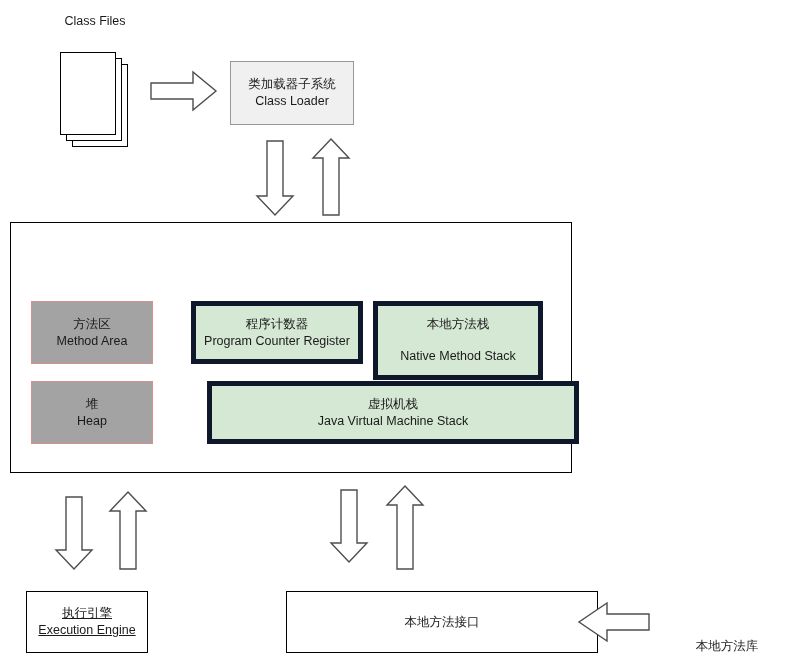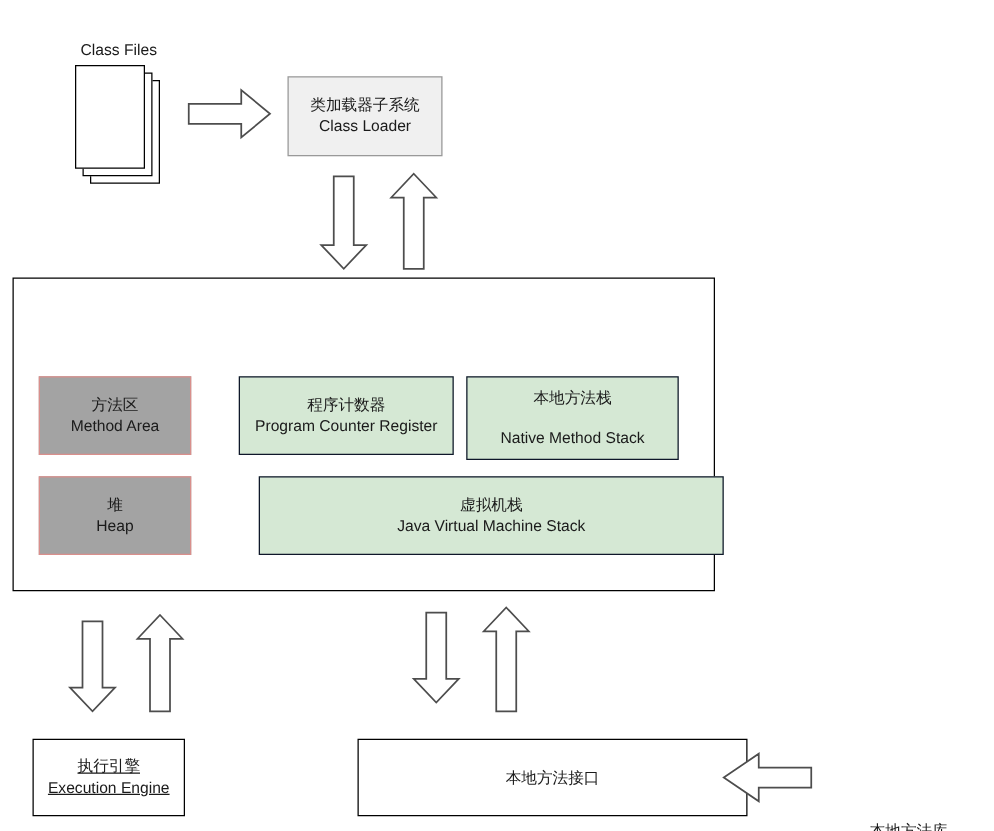--- a/index.html
+++ b/index.html
@@ -21,21 +21,20 @@
   }
   .abs { position: absolute; }
 
   
   .label {
     font-size: 12.5px;
     line-height: 17px;
     color: #1a1a1a;
     text-align: center;
     white-space: pre;
-    margin-top: 19px;
   }
 
   
   .box {
     box-sizing: border-box;
     display: flex;
     flex-direction: column;
     align-items: center;
     justify-content: center;
     text-align: center;
@@ -54,21 +53,21 @@
     background: #f0f0f0;
     border: 1px solid #999999;
     align-items: center;
   }
   .box-pink {
     background: #a3a3a3;
     border: 1px solid #d98f8c;
   }
   .box-green {
     background: #d5e8d4;
-    border: 1px solid #0f172a;
+    border: 5px solid #0f172a;
   }
 
   
   .container-box {
     box-sizing: border-box;
     background: #ffffff;
     border: 1.6px solid #000000;
   }
 
   
@@ -127,21 +126,21 @@
   <div class="abs box box-pink" style="left:31px; top:301px; width:122px; height:63px;">
     <span class="cn">方法区</span>
     <span class="en">Method Area</span>
   </div>
 
   <div class="abs box box-green" style="left:191px; top:301px; width:172px; height:63px;">
     <span class="cn">程序计数器</span>
     <span class="en">Program Counter Register</span>
   </div>
 
-  <div class="abs box box-green" style="left:373px; top:301px; width:170px; height:67px;gap:15px;">
+  <div class="abs box box-green" style="left:373px; top:301px; width:170px; height:79px;gap:15px;">
     <span class="cn">本地方法栈</span>
     <span class="en">Native Method Stack</span>
   </div>
 
   <div class="abs box box-pink" style="left:31px; top:381px; width:122px; height:63px;">
     <span class="cn">堆</span>
     <span class="en">Heap</span>
   </div>
 
   <div class="abs box box-green" style="left:191px; top:381px; width:372px; height:63px;margin-left:16px;">

